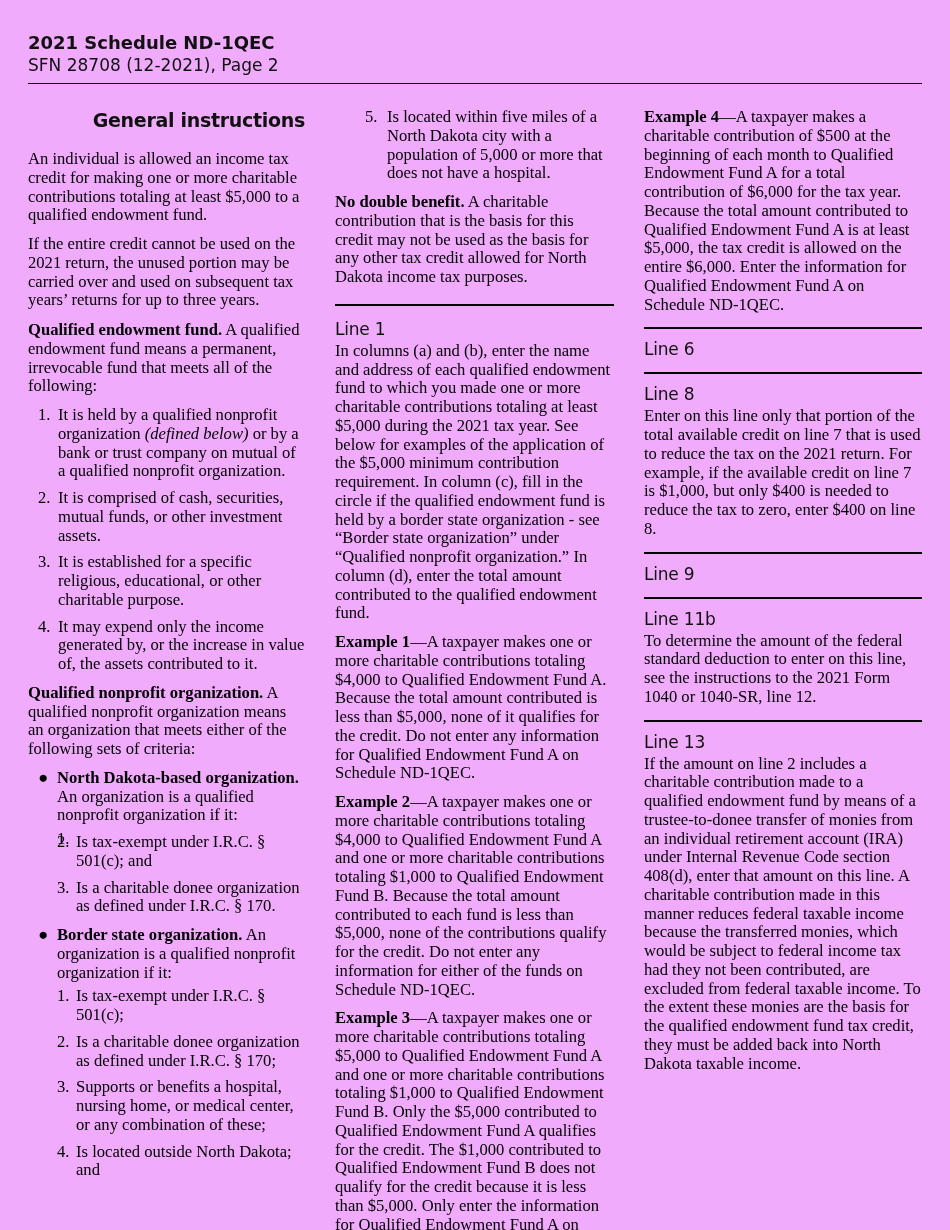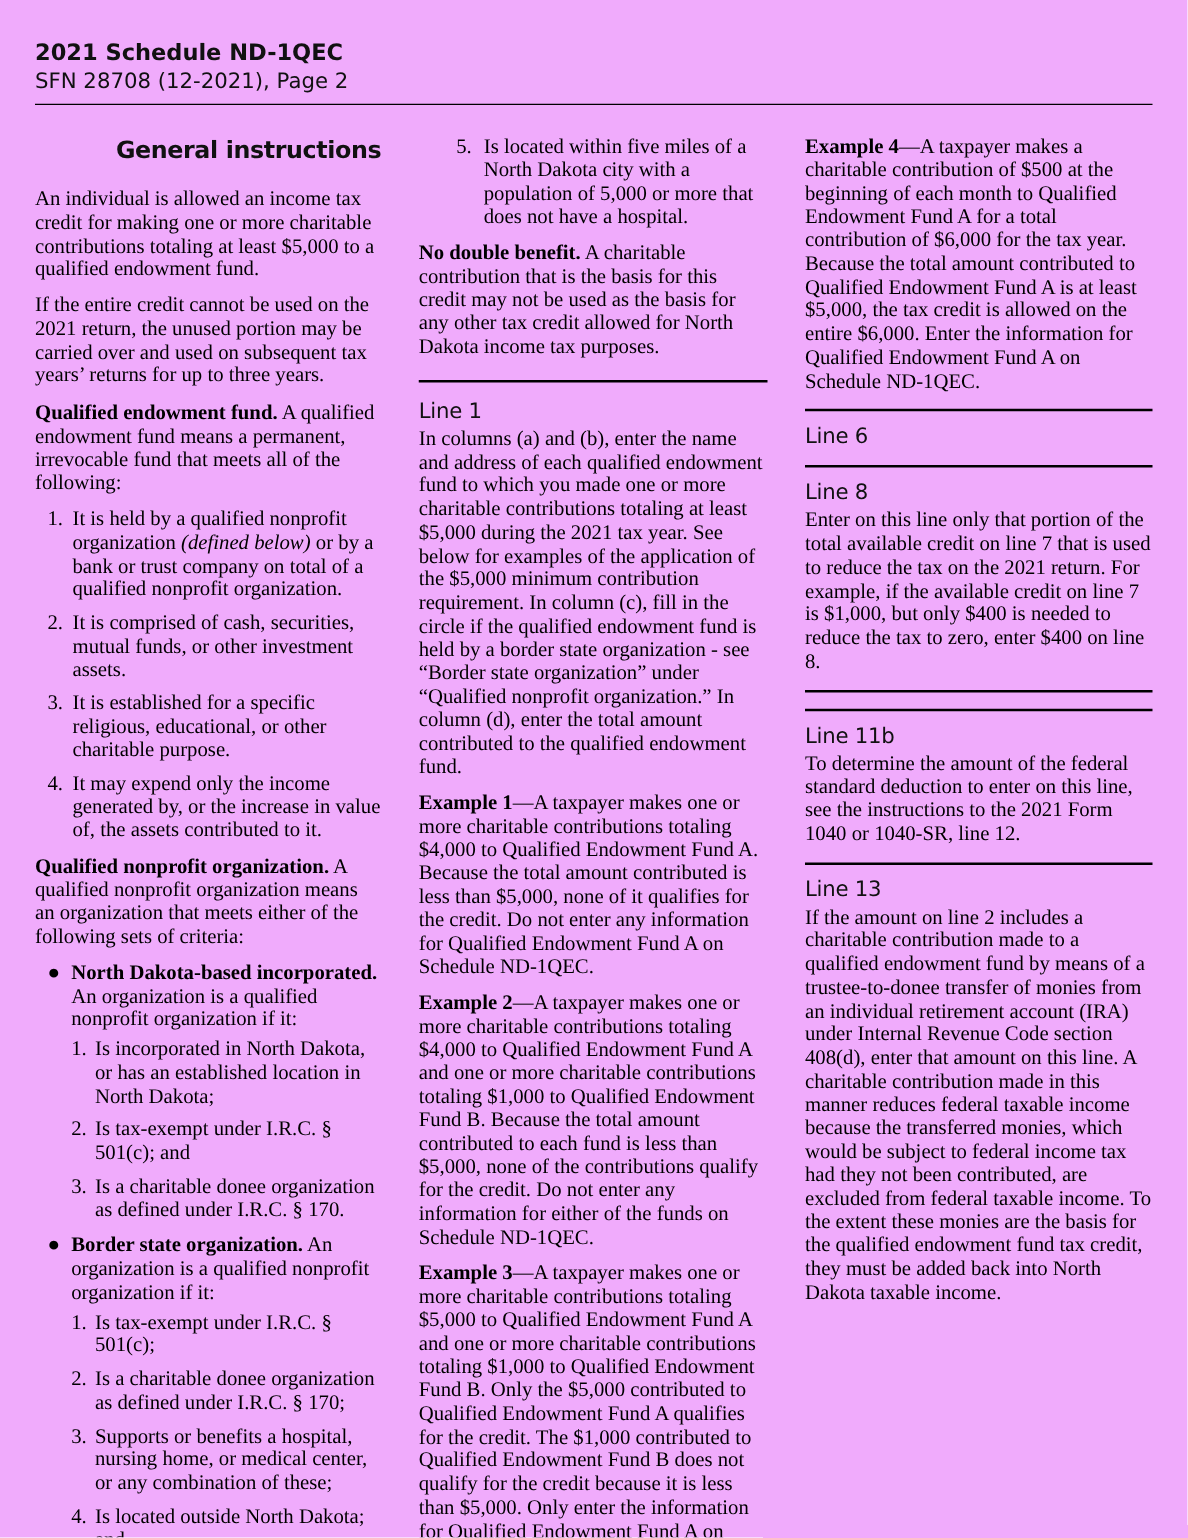--- a/index.html
+++ b/index.html
@@ -74,44 +74,43 @@
     <div class="col1">
       <h1 class="sec-h">General instructions</h1>
 
       <p>An individual is allowed an income tax credit for making one or more charitable contributions totaling at least $5,000 to a qualified endowment fund.</p>
       <p>If the entire credit cannot be used on the 2021 return, the unused portion may be carried over and used on subsequent tax years’ returns for up to three years.</p>
 
       <p class="mt-qef"><b class="lead">Qualified endowment fund.</b><span> A qualified endowment fund means a permanent, irrevocable fund that meets all of the following:</span></p>
 
       <div class="li nl1">
         <span class="marker">1.</span>
-        <span>It is held by a qualified nonprofit organization </span><i>(defined below)</i><span> or by a bank or trust company on total of a qualified nonprofit organization.</span>
+        <span>It is held by a qualified nonprofit organization </span><i>(defined below)</i><span> or by a bank or trust company on mutual of a qualified nonprofit organization.</span>
       </div>
       <div class="li nl1">
         <span class="marker">2.</span>
         <span>It is comprised of cash, securities, mutual funds, or other investment assets.</span>
       </div>
       <div class="li nl1">
         <span class="marker">3.</span>
         <span>It is established for a specific religious, educational, or other charitable purpose.</span>
       </div>
       <div class="li nl1 group-end">
         <span class="marker">4.</span>
         <span>It may expend only the income generated by, or the increase in value of, the assets contributed to it.</span>
       </div>
 
       <p><b class="lead">Qualified nonprofit organization.</b><span> A qualified nonprofit organization means an organization that meets either of the following sets of criteria:</span></p>
 
       <div class="li bullet-li">
         <span class="marker">●</span>
-        <b class="lead">North Dakota-based incorporated.</b><span> An organization is a qualified nonprofit organization if it:</span>
+        <b class="lead">North Dakota-based organization.</b><span> An organization is a qualified nonprofit organization if it:</span>
       </div>
       <div class="li nl2">
         <span class="marker">1.</span>
-        <span>Is incorporated in North Dakota, or has an established location in North Dakota;</span>
       </div>
       <div class="li nl2">
         <span class="marker">2.</span>
         <span>Is tax-exempt under I.R.C. § 501(c); and</span>
       </div>
       <div class="li nl2 group-end">
         <span class="marker">3.</span>
         <span>Is a charitable donee organization as defined under I.R.C. § 170.</span>
       </div>
 
@@ -160,20 +159,21 @@
       <p><b class="lead">Example 4</b><span>—A taxpayer makes a charitable contribution of $500 at the beginning of each month to Qualified Endowment Fund A for a total contribution of $6,000 for the tax year. Because the total amount contributed to Qualified Endowment Fund A is at least $5,000, the tax credit is allowed on the entire $6,000. Enter the information for Qualified Endowment Fund A on Schedule ND-1QEC.</span></p>
 
       <hr class="col-rule rule-c3">
       <h2 class="line-h">Line 6</h2>
 
       <hr class="col-rule rule-c3">
       <h2 class="line-h">Line 8</h2>
       <p>Enter on this line only that portion of the total available credit on line 7 that is used to reduce the tax on the 2021 return. For example, if the available credit on line 7 is $1,000, but only $400 is needed to reduce the tax to zero, enter $400 on line 8.</p>
 
       <hr class="col-rule rule-c3">
+      <h2 class="line-h">Line 9</h2>
 
       <hr class="col-rule rule-c3">
       <h2 class="line-h">Line 11b</h2>
       <p>To determine the amount of the federal standard deduction to enter on this line, see the instructions to the 2021 Form 1040 or 1040-SR, line 12.</p>
 
       <hr class="col-rule rule-c3">
       <h2 class="line-h">Line 13</h2>
       <p>If the amount on line 2 includes a charitable contribution made to a qualified endowment fund by means of a trustee-to-donee transfer of monies from an individual retirement account (IRA) under Internal Revenue Code section 408(d), enter that amount on this line. A charitable contribution made in this manner reduces federal taxable income because the transferred monies, which would be subject to federal income tax had they not been contributed, are excluded from federal taxable income. To the extent these monies are the basis for the qualified endowment fund tax credit, they must be added back into North Dakota taxable income.</p>
     </div>
 

